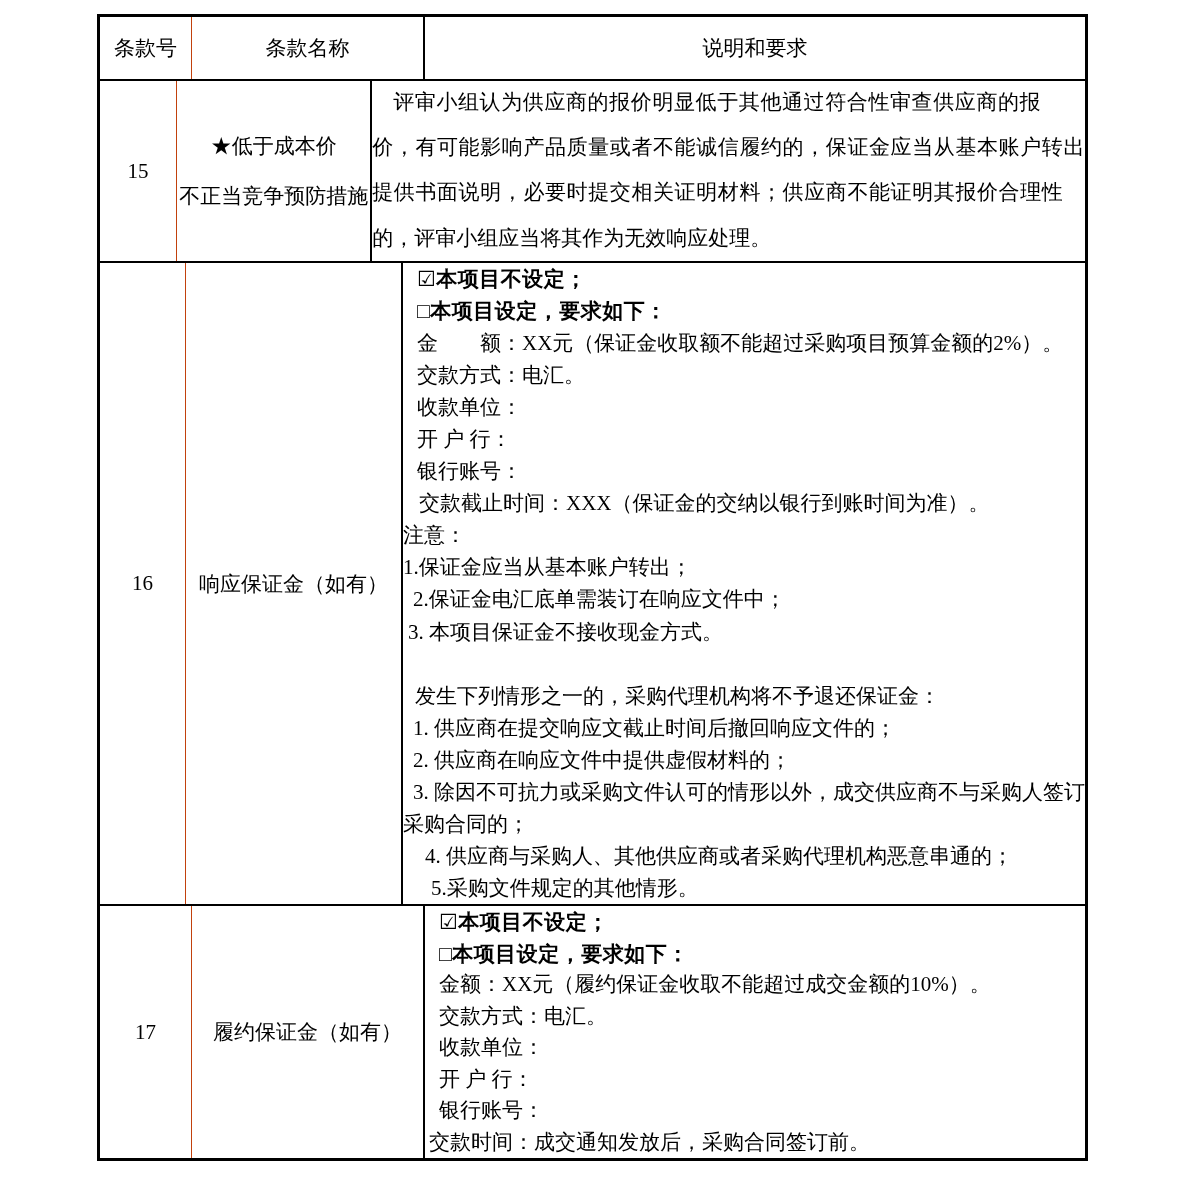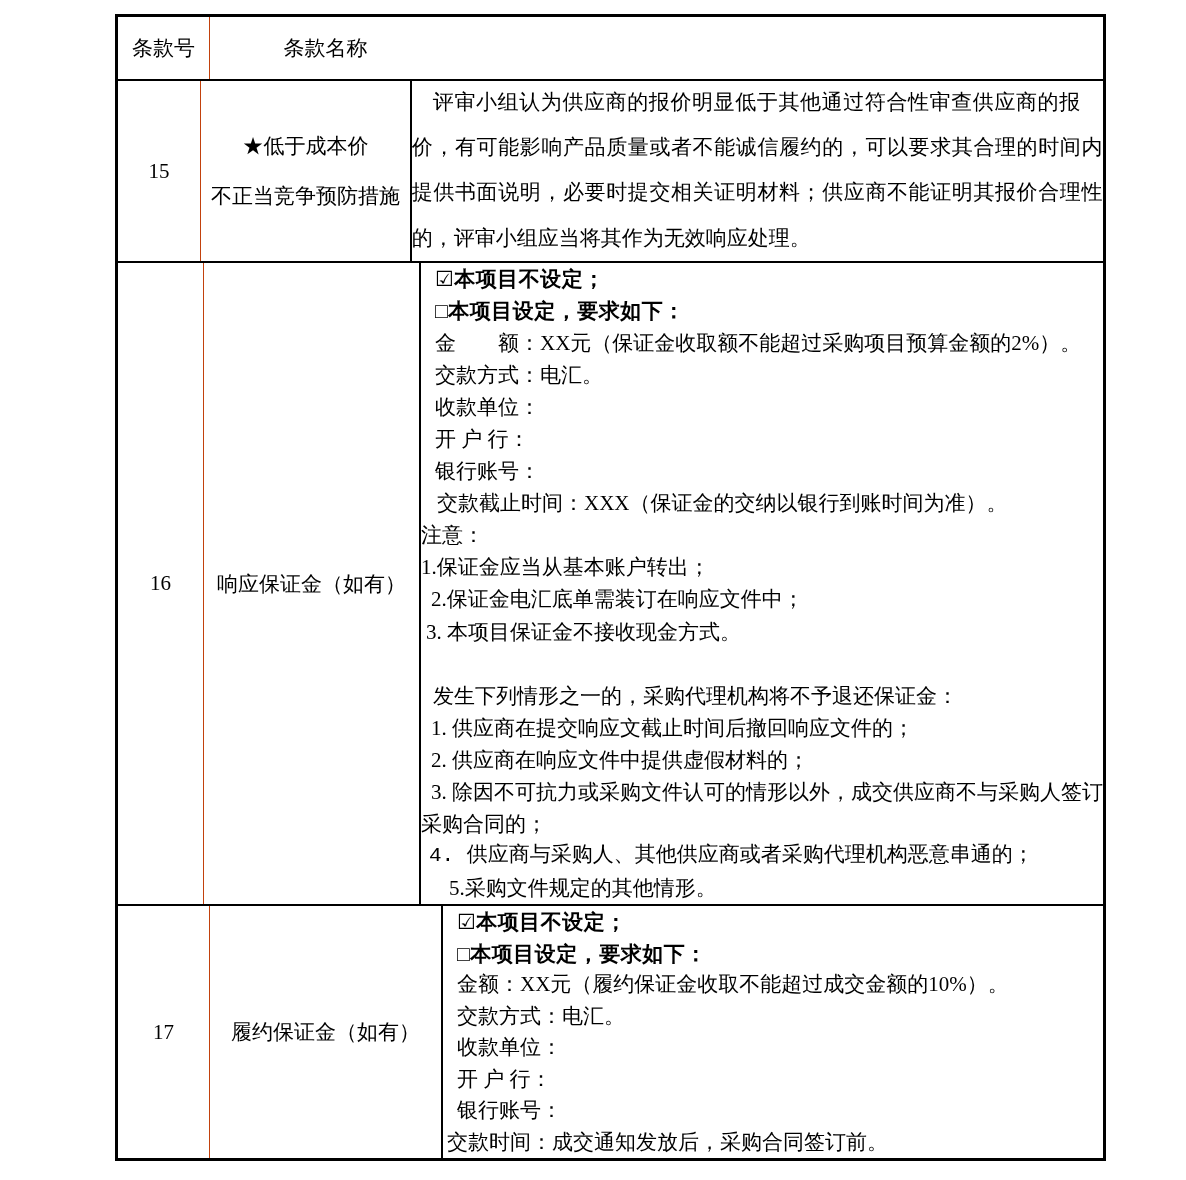--- a/index.html
+++ b/index.html
@@ -7,21 +7,21 @@
     position: relative;
     width: 1186px;
     height: 1180px;
     background: #ffffff;
     font-family: "Liberation Serif", "DejaVu Serif", serif;
     color: #000000;
     font-size: 21px;
   }
   .tbl {
     position: absolute;
-    left: 115px;
+    left: 97px;
     top: 14px;
     width: 985px;
     border: 3px solid #000000;
     display: flex;
     flex-direction: column;
     background: #ffffff;
   }
   .trow { display: flex; flex-direction: row; }
   .trow + .trow { border-top: 2px solid #000000; }
   .cell { box-sizing: border-box; overflow: visible; }
@@ -53,33 +53,36 @@
 <div class="page">
   <div class="tbl">
 
     <div class="trow hrow">
       <div class="cell c1">
         <span>条款号</span>
       </div>
       <div class="cell c2">
         <span>条款名称</span>
       </div>
+      <div class="cell c3" style="display:flex;align-items:center;justify-content:center;">
+        <span>说明和要求</span>
+      </div>
     </div>
 
     <div class="trow r15">
       <div class="cell c1">
         <span>15</span>
       </div>
       <div class="cell c2">
         <div class="nline">★低于成本价</div>
         <div class="nline">不正当竞争预防措施</div>
       </div>
       <div class="cell c3 r15-desc">
           <div class="dline stretch" style="padding-left: 21px;"><span>评审小组认为供应商的报价明显低于其他通过符合性审查供应商的报</span></div>
-          <div class="dline stretch" style="padding-left: 0px;"><span>价，有可能影响产品质量或者不能诚信履约的，可以要求其合理的时间内</span></div>
+          <div class="dline stretch" style="padding-left: 0px;"><span>价，有可能影响产品质量或者不能诚信履约的，保证金应当从基本账户转出</span></div>
           <div class="dline stretch" style="padding-left: 0px;"><span>提供书面说明，必要时提交相关证明材料；供应商不能证明其报价合理性</span></div>
           <div class="dline" style="padding-left: 0px;"><span>的，评审小组应当将其作为无效响应处理。</span></div>
         </div>
     </div>
 
     <div class="trow r16">
       <div class="cell c1">
         <span>16</span>
       </div>
       <div class="cell c2">
@@ -97,21 +100,21 @@
           <div class="dline" style="padding-left: 0px;"><span>注意：</span></div>
           <div class="dline" style="padding-left: 0px;"><span>1.保证金应当从基本账户转出；</span></div>
           <div class="dline" style="padding-left: 10px;"><span>2.保证金电汇底单需装订在响应文件中；</span></div>
           <div class="dline" style="padding-left: 5px;"><span>3. 本项目保证金不接收现金方式。</span></div>
           <div class="dline" style="padding-left: 0px;"><span></span></div>
           <div class="dline" style="padding-left: 12px;"><span>发生下列情形之一的，采购代理机构将不予退还保证金：</span></div>
           <div class="dline" style="padding-left: 10px;"><span>1. 供应商在提交响应文截止时间后撤回响应文件的；</span></div>
           <div class="dline" style="padding-left: 10px;"><span>2. 供应商在响应文件中提供虚假材料的；</span></div>
           <div class="dline" style="padding-left: 10px;"><span>3. 除因不可抗力或采购文件认可的情形以外，成交供应商不与采购人签订</span></div>
           <div class="dline" style="padding-left: 0px;"><span>采购合同的；</span></div>
-          <div class="dline" style="padding-left: 8px; font-family: Liberation Mono, monospace;"><span>4. 供应商与采购人、其他供应商或者采购代理机构恶意串通的；</span></div>
+          <div class="dline" style="padding-left: 22px;"><span>4. 供应商与采购人、其他供应商或者采购代理机构恶意串通的；</span></div>
           <div class="dline" style="padding-left: 28px;"><span>5.采购文件规定的其他情形。</span></div>
         </div>
     </div>
 
     <div class="trow r17">
       <div class="cell c1">
         <span>17</span>
       </div>
       <div class="cell c2">
         <div class="nline">履约保证金（如有）</div>

